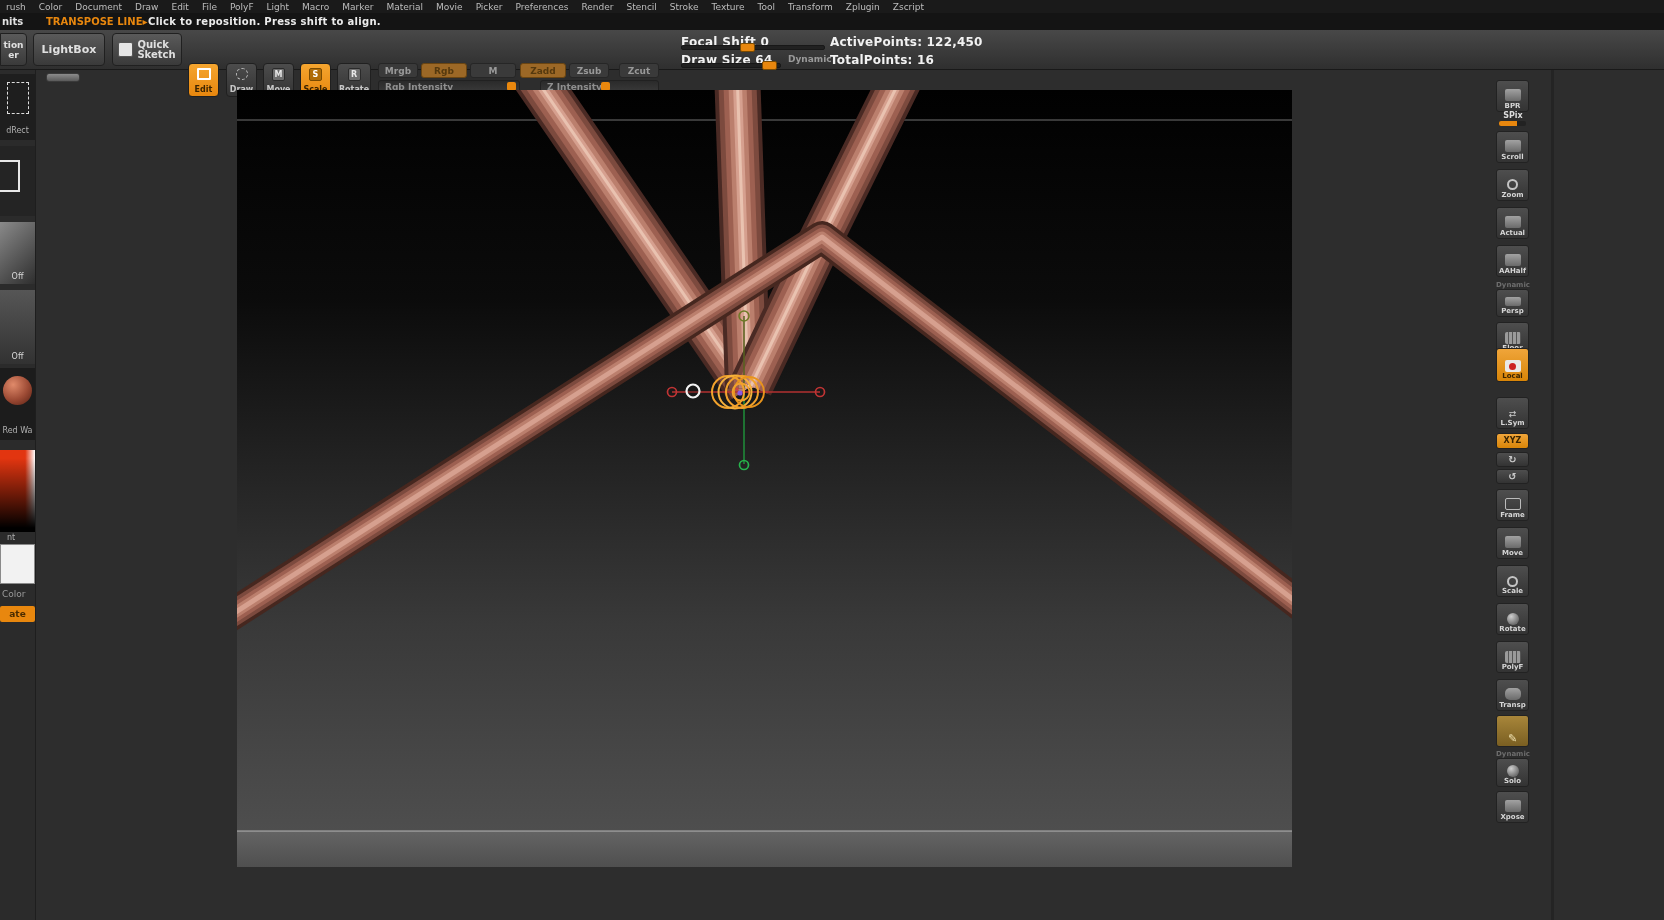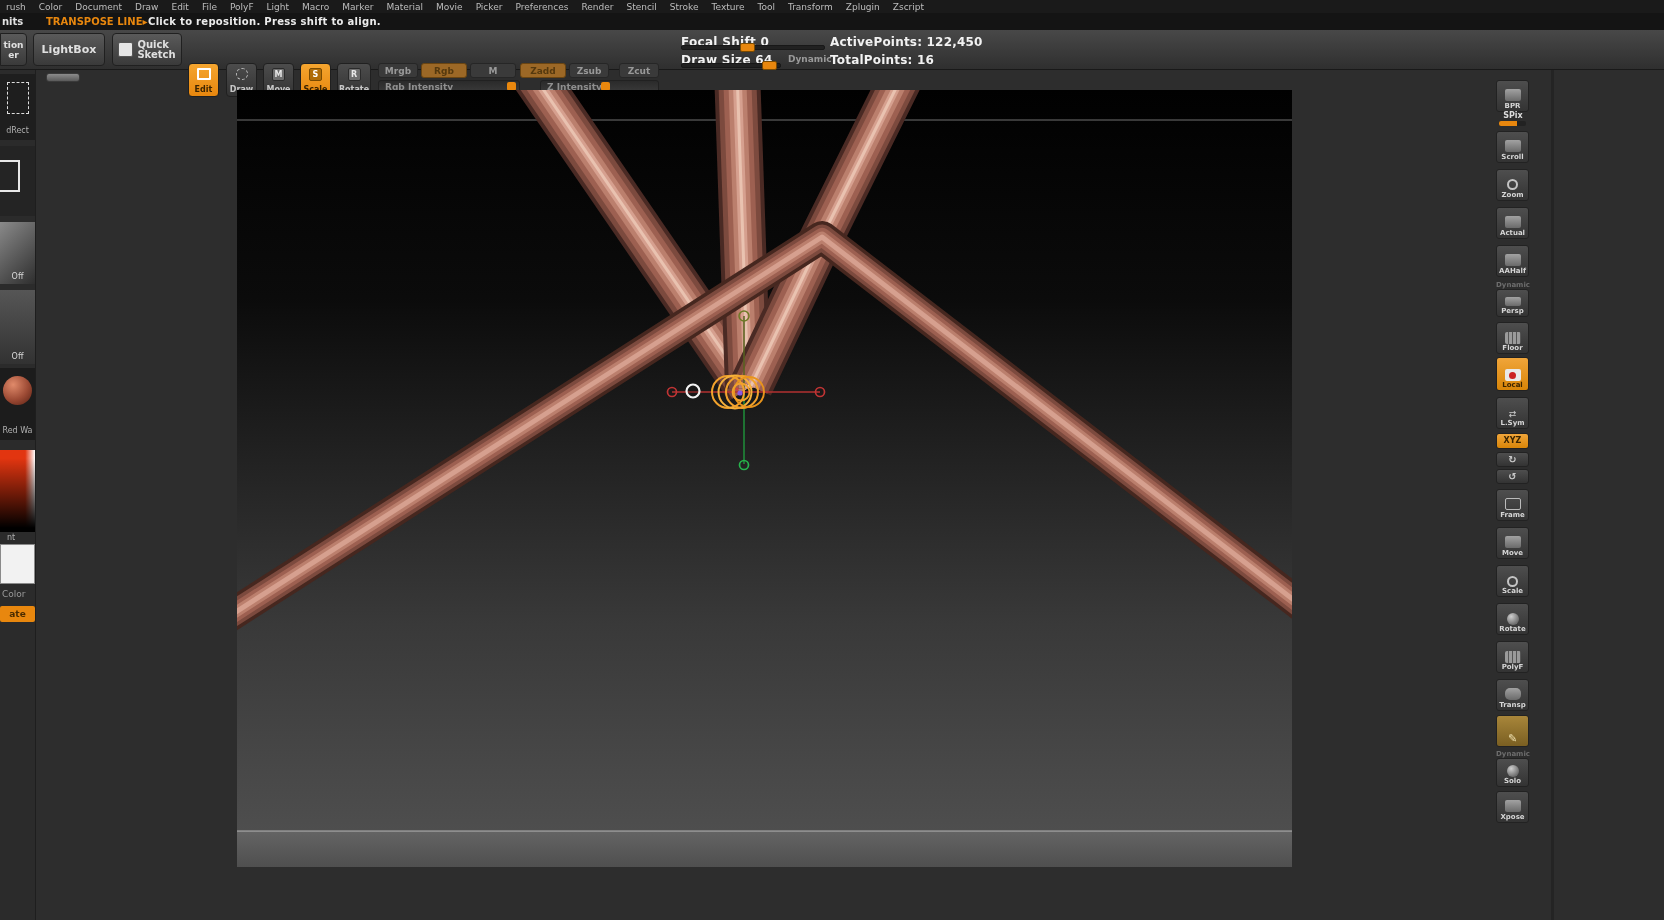--- a/index.html
+++ b/index.html
@@ -326,21 +326,21 @@
   </div>
   <span class="shelf-faint" style="top:281px;">Dynamic</span>
   <div class="shelf-btn" style="top:289px;height:28px;">
     <span class="ic" style="height:9px;"></span>
     <span class="lbl">Persp</span>
   </div>
   <div class="shelf-btn" style="top:322px;">
     <span class="ic-grid"></span>
     <span class="lbl">Floor</span>
   </div>
-  <div class="shelf-btn active" style="top:357px;height:34px;">
+  <div class="shelf-btn active" style="top:348px;height:34px;">
     <span class="ic-local">
         <span class="dot"></span>
       </span>
     <span class="lbl">Local</span>
   </div>
   <div class="shelf-btn" style="top:397px;">
     <span style="font-size:9px;color:#cccccc;line-height:9px;">⇄</span>
     <span class="lbl">L.Sym</span>
   </div>
   <div class="shelf-btn active" style="top:433px;height:16px;padding-bottom:0;justify-content:center;">

